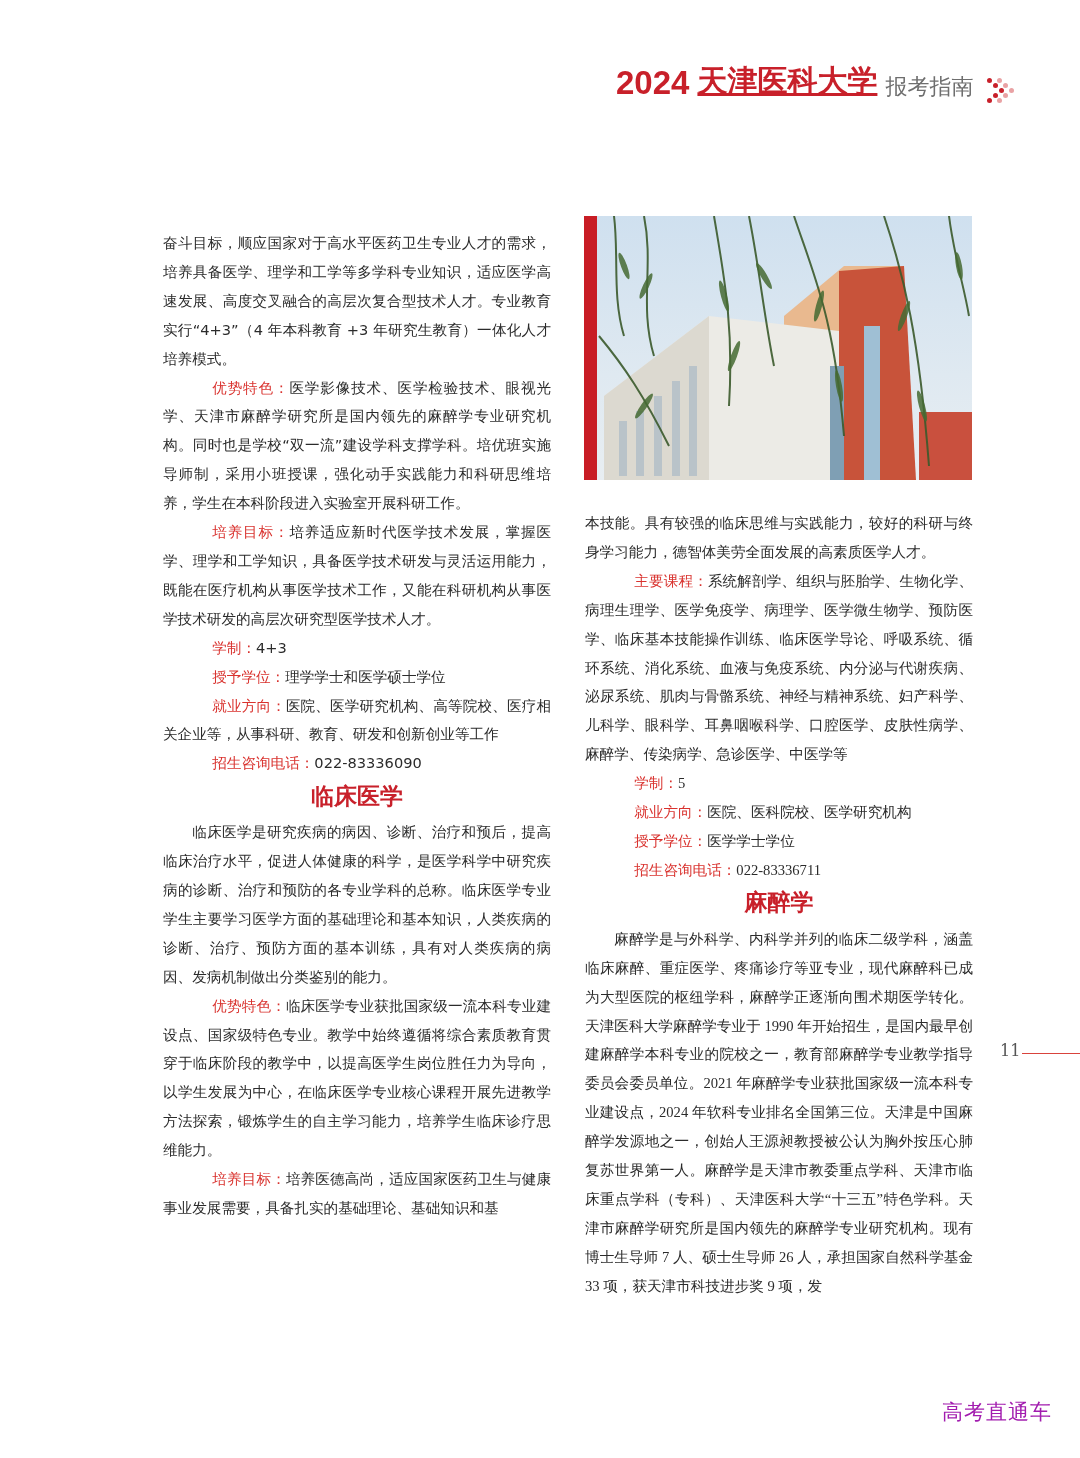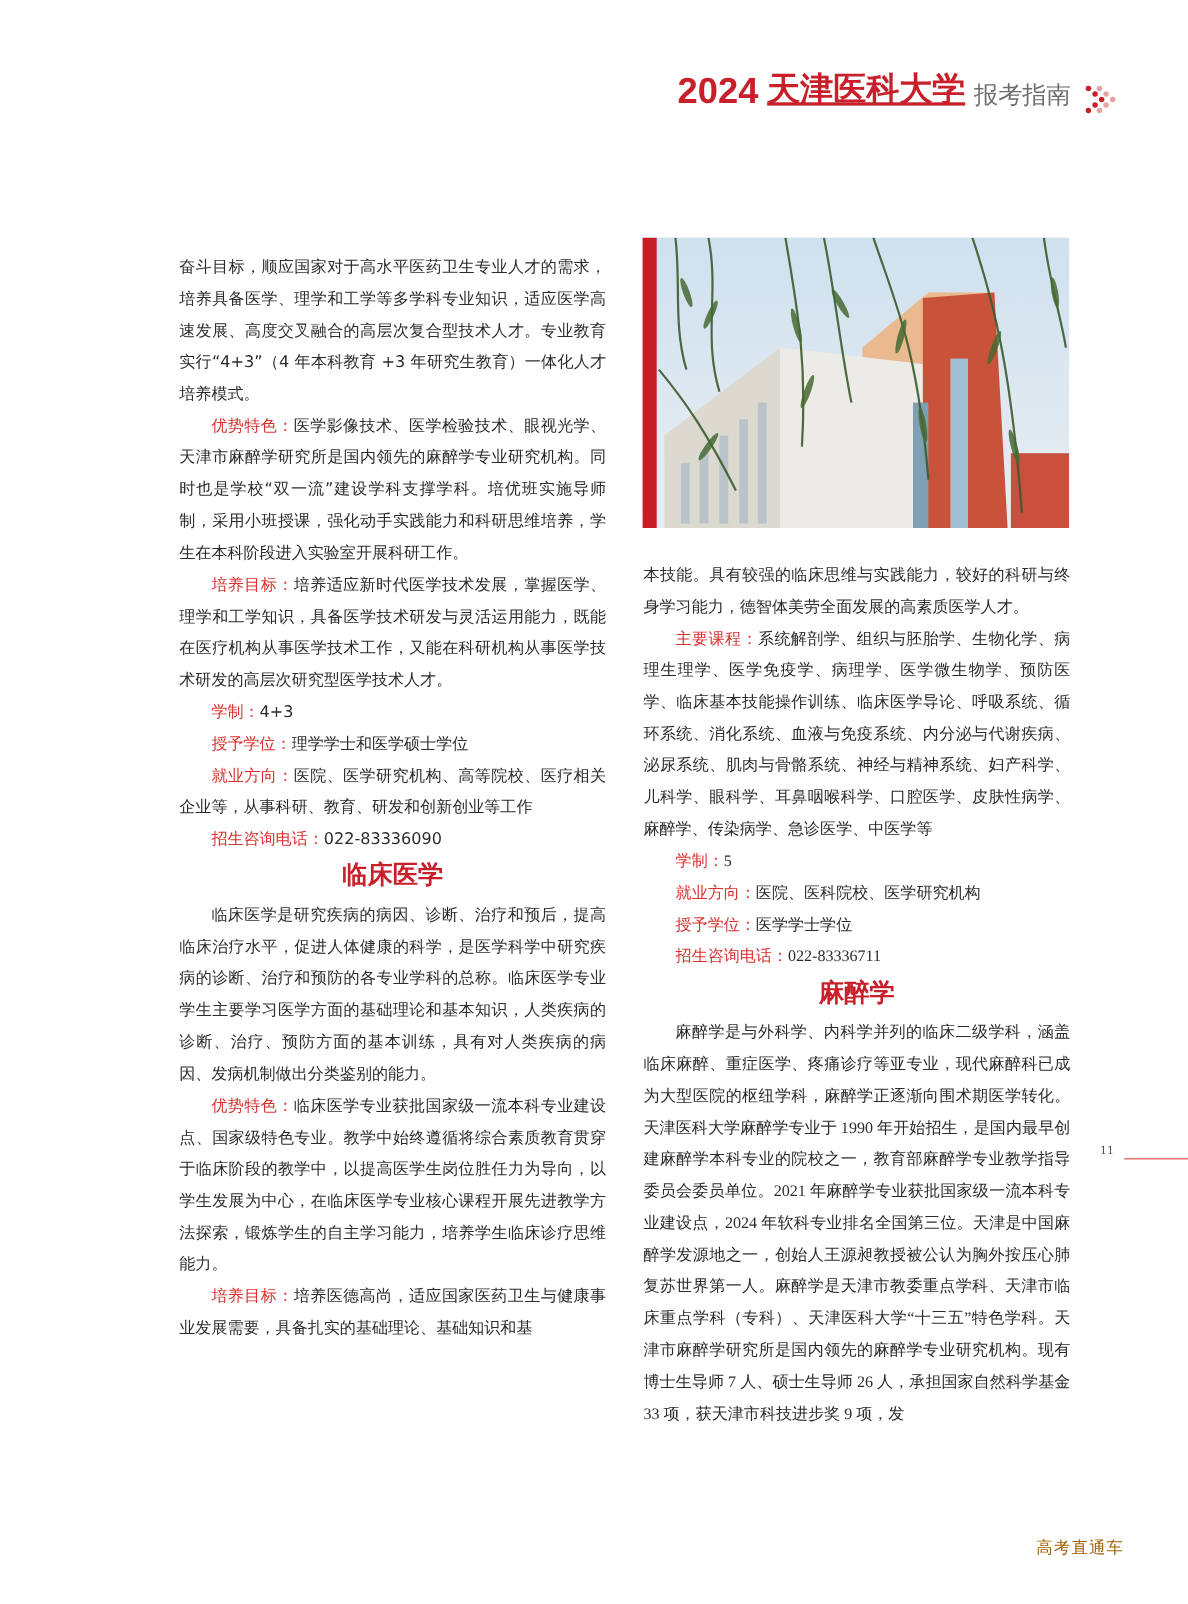--- a/index.html
+++ b/index.html
@@ -16,30 +16,30 @@
   .header .year { font-family:"Liberation Sans",sans-serif; font-weight:bold; font-size:33px; color:#c8202a; letter-spacing:0px; }
   .header .school { font-weight:bold; font-size:30px; color:#c8202a; margin-left:8px;text-decoration:underline; }
   .header .guide { font-size:22px; color:#6e6e6e; margin-left:8px; }
   .header .arrows { margin-left:14px; width:30px; height:26px; position:relative; }
   .dot { position:absolute; width:5px; height:5px; border-radius:50%; }
   .col { position:absolute; font-size:14.6px; line-height:28.9px; text-align:justify; }
   .col-left { left:163px; top:229px; width:388px; }
   .col-right { left:585px; top:509px; width:388px;font-family:Liberation Serif, serif; }
   .p { margin:0; }
   .ind { text-indent:2em; }
-  .lbl { color:#d9322e; }
+  .lbl { color:#d9322e;margin-left:20px; }
   .sec-title { text-align:center; color:#c8202a; font-weight:bold; font-size:23px; line-height:32px; margin:2px 0 6px 0; }
   .photo {
     position:absolute; left:584px; top:216px; width:388px; height:264px; overflow:hidden;
     background:linear-gradient(180deg,#cfe0ef 0%,#dfe9f1 60%,#e8eef2 100%);
   }
   .photo .redbar { position:absolute; left:0; top:0; width:13px; height:100%; background:#c81d25; }
-  .footer-num { position:absolute; left:1000px; top:1041px; font-family:"DejaVu Serif",serif; font-size:10px; color:#555; }
+  .footer-num { position:absolute; left:1000px; top:1041px; font-family:"DejaVu Serif",serif; font-size:16px; color:#555; }
   .footer-line { position:absolute; left:1022px; top:1053px; width:58px; height:1px; background:#d9433c; }
-  .watermark { position:absolute; left:942px; top:1398px; font-size:15px; color:#a16207; letter-spacing:1px; }
+  .watermark { position:absolute; left:942px; top:1398px; font-size:21px; color:#a21caf; letter-spacing:1px; }
 </style>
 </head>
 <body>
 
 <div class="header">
   <span class="year">2024</span>
   <span class="school">天津医科大学</span>
   <span class="guide">报考指南</span>
   <span class="arrows">
     <span class="dot" style="left:0;top:2px;background:#c8202a"></span>

